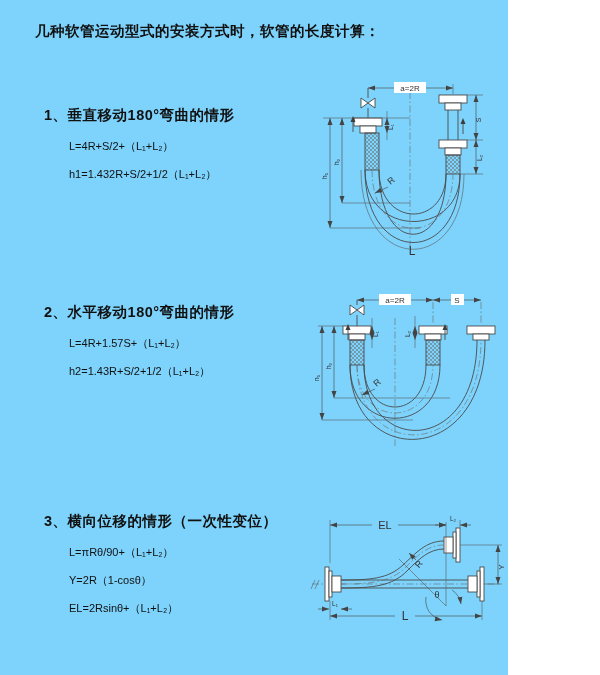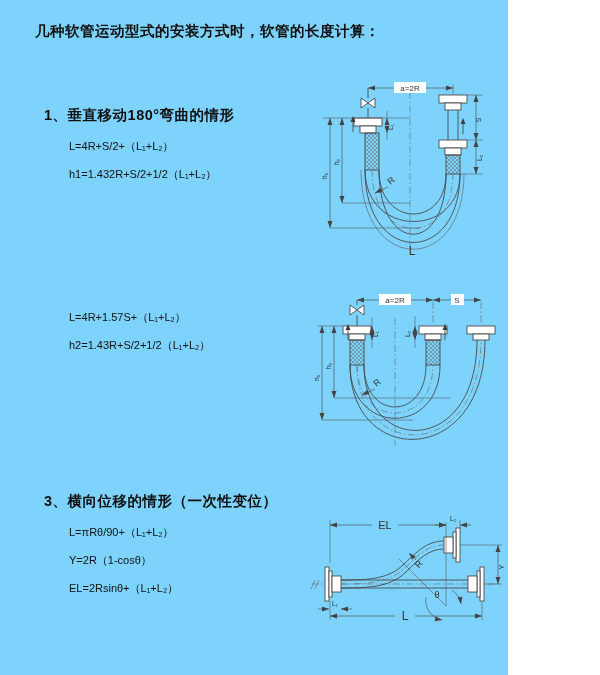--- a/index.html
+++ b/index.html
@@ -25,25 +25,26 @@
 
   <div class="title">几种软管运动型式的安装方式时，软管的长度计算：</div>
 
   <div class="sec" style="top:106px;">
     <div class="heading">1、垂直移动180°弯曲的情形</div>
     <div class="formula">L=4R+S/2+（L₁+L₂）</div>
     <div class="formula">h1=1.432R+S/2+1/2（L₁+L₂）</div>
   </div>
 
   <div class="sec" style="top:303px;">
+    <div class="heading">2、水平移动180°弯曲的情形</div>
     <div class="formula">L=4R+1.57S+（L₁+L₂）</div>
     <div class="formula">h2=1.43R+S/2+1/2（L₁+L₂）</div>
   </div>
 
-  <div class="sec" style="top:492px;">
+  <div class="sec" style="top:512px;">
     <div class="heading">3、横向位移的情形（一次性变位）</div>
     <div class="formula">L=πRθ/90+（L₁+L₂）</div>
     <div class="formula">Y=2R（1-cosθ）</div>
     <div class="formula">EL=2Rsinθ+（L₁+L₂）</div>
   </div>
 
   <svg class="diag" style="left:315px;top:70px;" width="280" height="190" viewBox="0 0 280 190">
     <defs>
       <marker id="a1e" markerUnits="userSpaceOnUse" markerWidth="8" markerHeight="6" refX="7.5" refY="3" orient="auto">
         <path d="M0.5,0.5 L7.5,3 L0.5,5.5 Z" fill="#444"></path>

